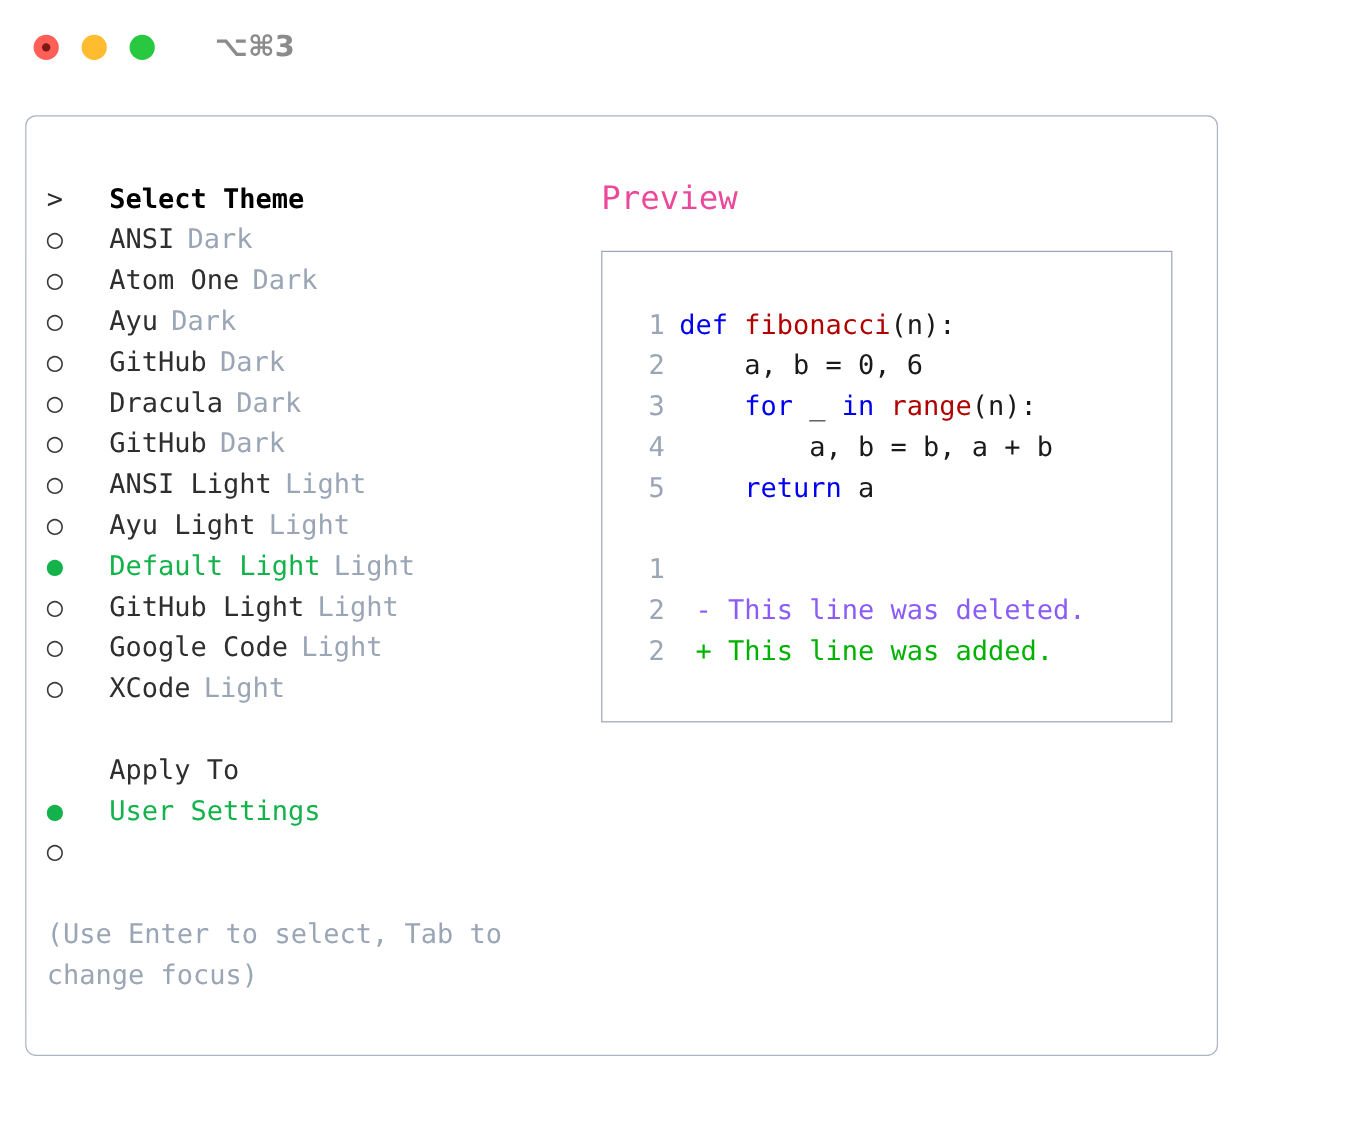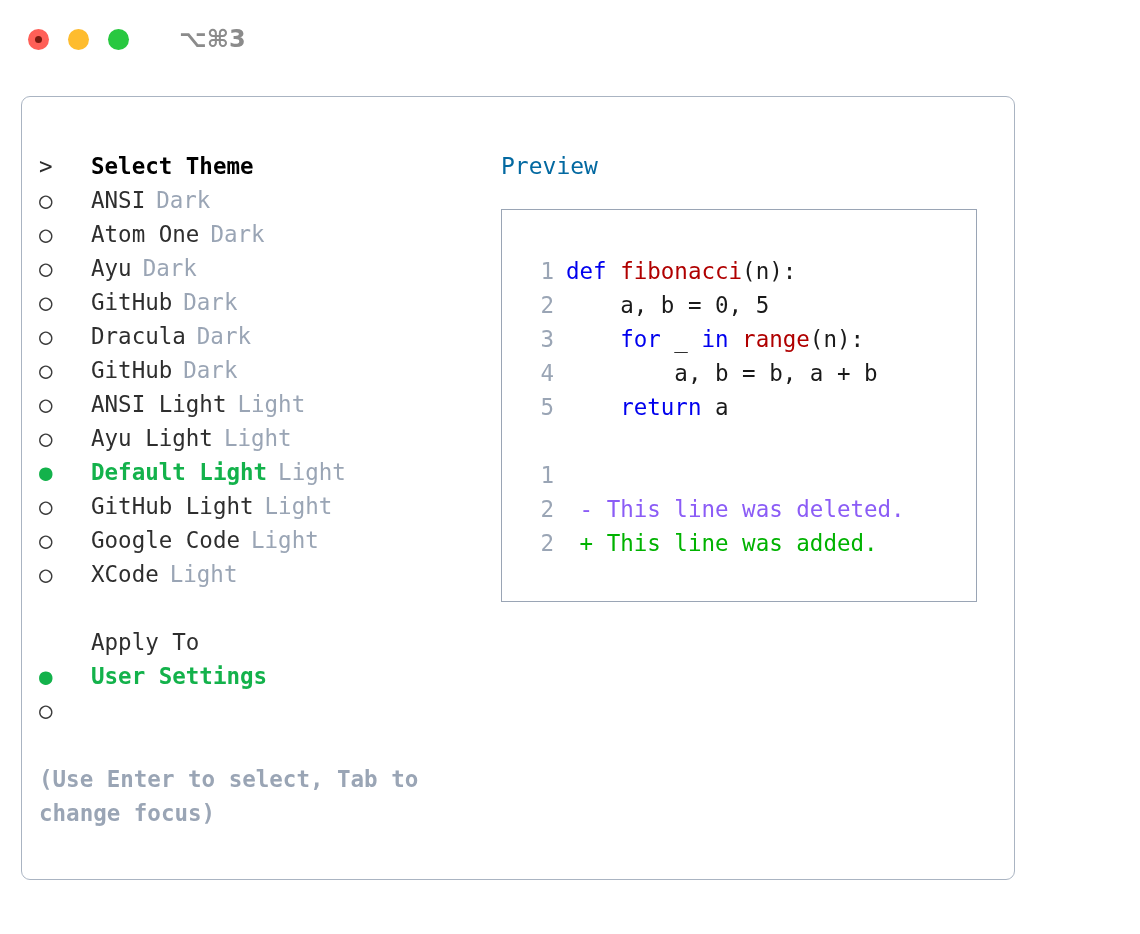--- a/index.html
+++ b/index.html
@@ -97,51 +97,50 @@
     width: 26px;
     flex: 0 0 26px;
     text-align: left;
     font-size: 22.5px;
     color: #2e2e2e;
   }
   .bullet.filled { color: #13b24b; }
   .bullet.empty  { color: #3a3a3a; }
   .bullet.blank  { color: transparent; }
   .label { color: #2e2e2e; margin-left: 26px; }
-  .label.selected { color: #13b24b; font-weight: bold; }
+  .label.selected { color: #13b24b; }
   .label.header { font-weight: bold; color: #000000; }
   .tag {
     color: #9aa5b5;
     margin-left: 11px;
   }
   .spacer-row { height: 34px; }
 
   #hint {
     position: absolute;
     left: 17px;
     top: 665px;
     width: 410px;
     font-size: 22.5px;
     line-height: 34px;
     color: #9aa5b5;
     white-space: pre-wrap;
-    font-weight: bold;
   }
 
   
   #right-col {
     position: absolute;
     left: 479px;
     top: 52px;
     width: 490px;
   }
   #preview-title {
-    font-size: 23px;
-    line-height: 34px;
-    color: #0369a1;
+    font-size: 27px;
+    line-height: 34px;
+    color: #ec4899;
     margin-bottom: 26px;
   }
   #preview-box {
     width: 476px;
     height: 393px;
     border: 1.5px solid #9aa5b5;
     box-sizing: border-box;
     background: #ffffff;
     padding: 44px 0 0 20px;
   }
@@ -271,21 +270,21 @@
         </div>
     </div>
 
     <div id="hint">(Use Enter to select, Tab to change focus)</div>
 
     <div id="right-col">
       <div id="preview-title">Preview</div>
       <div id="preview-box">
         <div id="code-block">
             <div class="code-line"><span class="lineno">1</span><span class="code-body"><span class="kw">def </span><span class="fn">fibonacci</span><span class="plain">(n):</span></span></div>
-            <div class="code-line"><span class="lineno">2</span><span class="code-body"><span class="plain">    a, b = 0, 5</span></span></div>
+            <div class="code-line"><span class="lineno">2</span><span class="code-body"><span class="plain">    a, b = 0, 6</span></span></div>
             <div class="code-line"><span class="lineno">3</span><span class="code-body"><span class="plain">    </span><span class="kw">for</span><span class="plain"> _ </span><span class="kw">in</span><span class="plain"> </span><span class="fn">range</span><span class="plain">(n):</span></span></div>
             <div class="code-line"><span class="lineno">4</span><span class="code-body"><span class="plain">        a, b = b, a + b</span></span></div>
             <div class="code-line"><span class="lineno">5</span><span class="code-body"><span class="plain">    </span><span class="kw">return</span><span class="plain"> a</span></span></div>
           </div>
         <div class="blank-line"></div>
         <div id="diff-block">
             <div class="code-line"><span class="lineno">1</span></div>
             <div class="code-line"><span class="lineno">2</span><span class="code-body"><span class="del"> - This line was deleted.</span></span></div>
             <div class="code-line"><span class="lineno">2</span><span class="code-body"><span class="add"> + This line was added.</span></span></div>
           </div>

